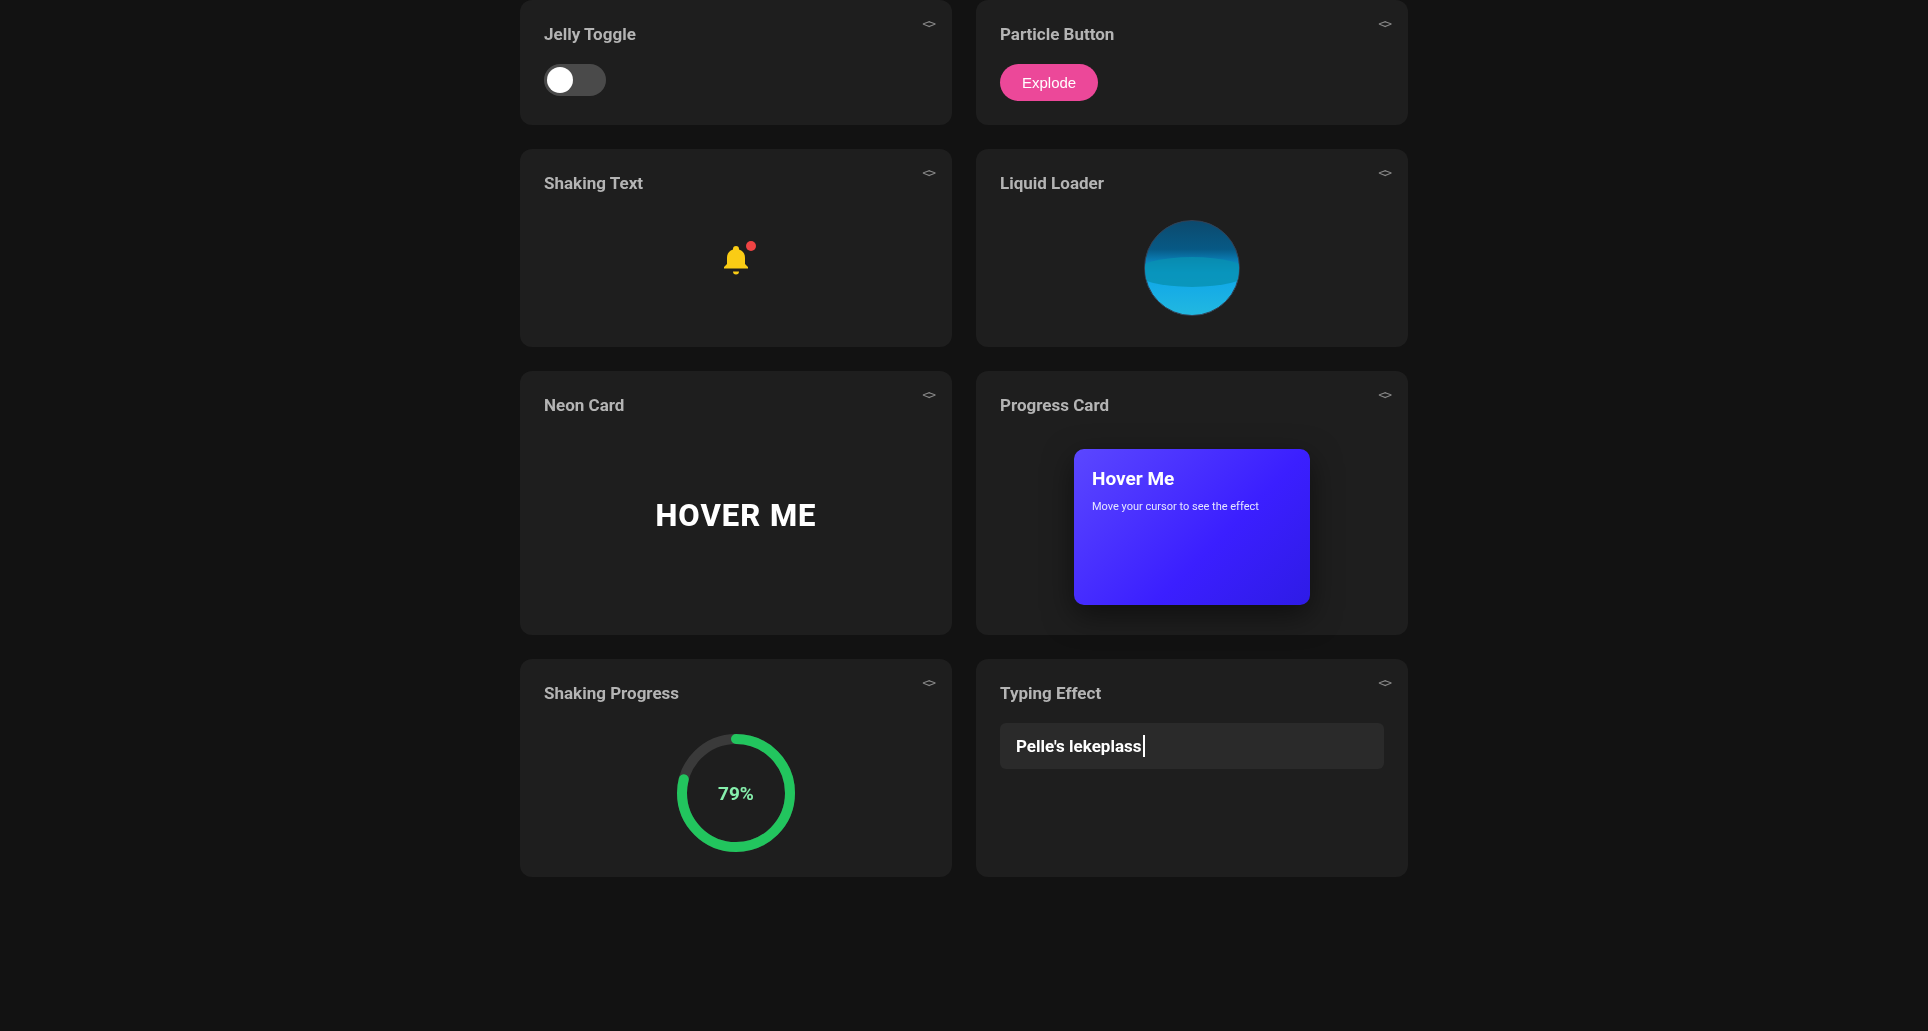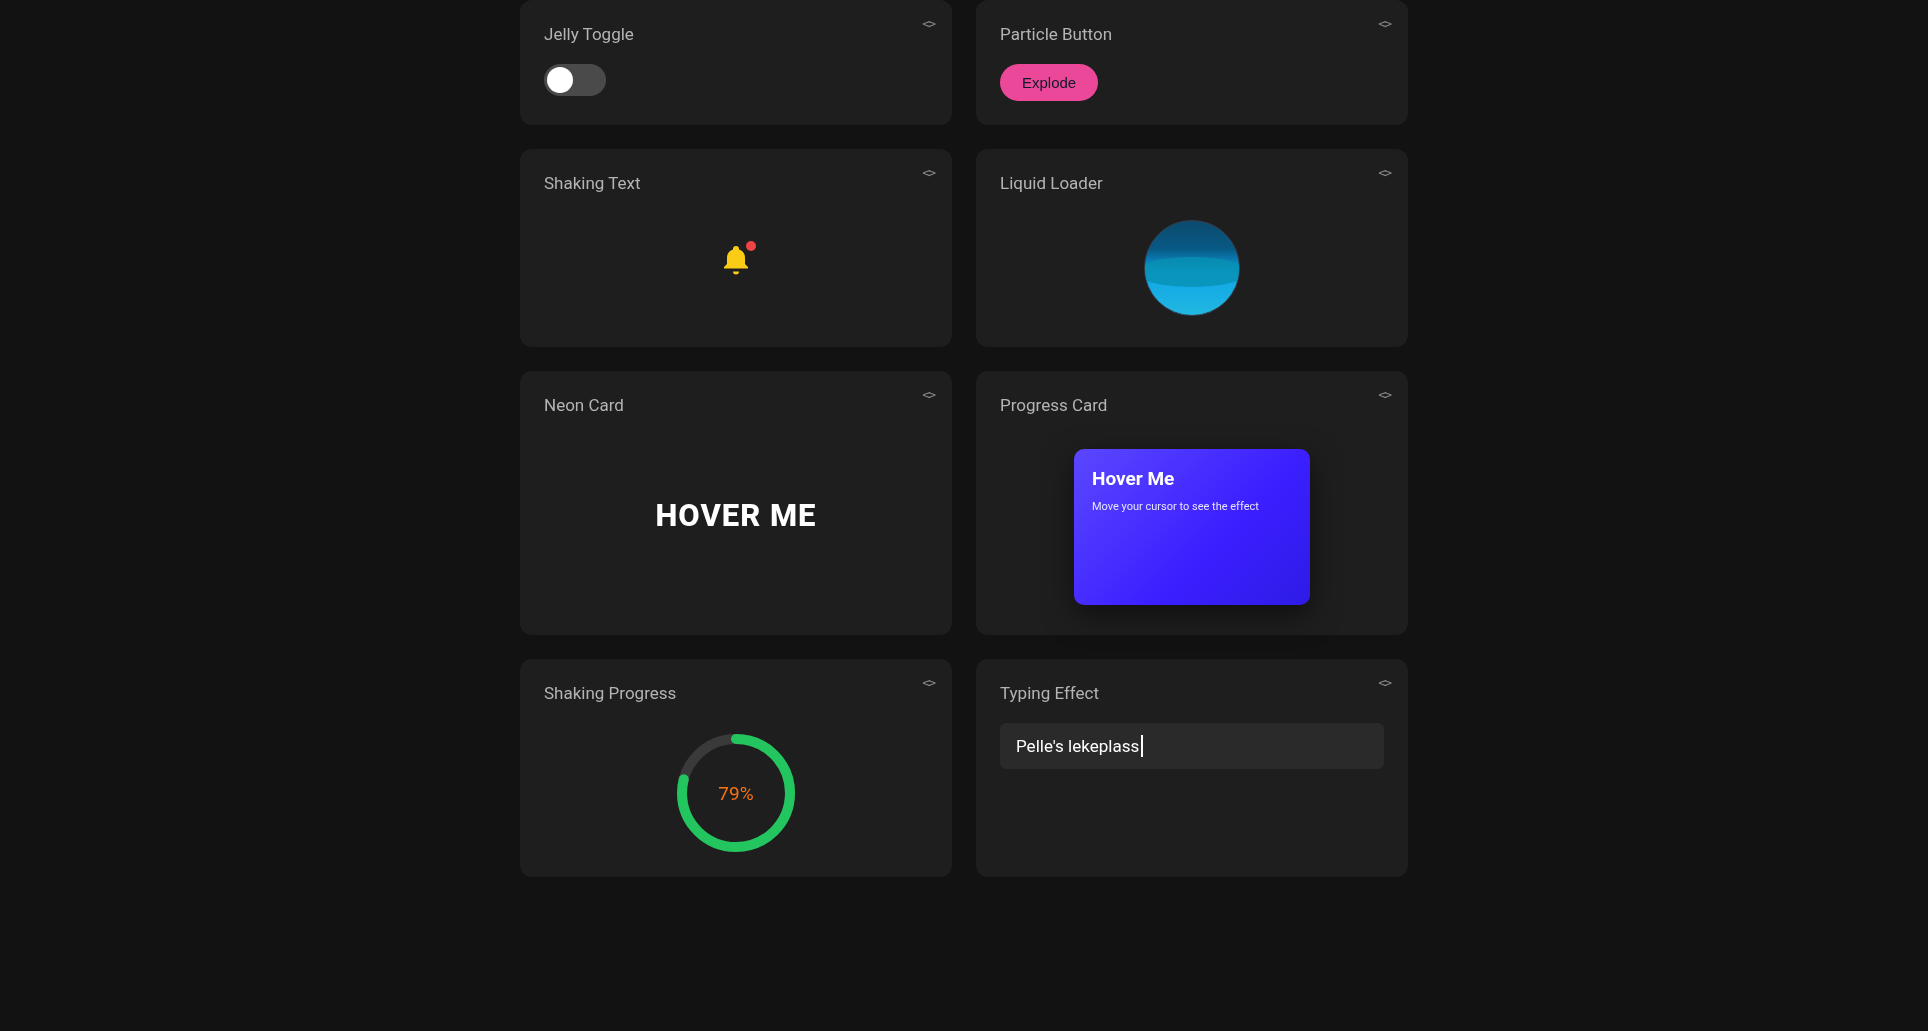--- a/index.html
+++ b/index.html
@@ -29,21 +29,21 @@
   top:16px;right:18px;
   color:#888;
   cursor:pointer;
   font-size:13px;
   font-family:monospace;
   letter-spacing:-2px;
 }
 .card-title{
   color:#b4b4b4;
   font-size:17px;
-  font-weight:400;
+  font-weight:700;
   margin-bottom:20px;
 }
 
 .toggle-wrap{display:flex;align-items:center}
 .toggle{
   width:62px;height:32px;
   background:#4a4a4a;
   border-radius:20px;
   position:relative;
   cursor:pointer;
@@ -51,21 +51,21 @@
 .toggle-knob{
   position:absolute;
   top:3px;left:3px;
   width:26px;height:26px;
   background:#fff;
   border-radius:50%;
 }
 
 .explode-btn{
   background:#ec4899;
-  color:#0f172a;
+  color:#ffffff;
   border:none;
   border-radius:24px;
   padding:10px 22px;
   font-size:15px;
   cursor:pointer;
 }
 
 .bell-wrap{
   display:flex;align-items:center;justify-content:center;
   height:100px;
@@ -132,28 +132,28 @@
 .spiral-wrap{
   display:flex;align-items:center;justify-content:center;
   padding-top:10px;
 }
 .spiral{position:relative;width:120px;height:120px}
 .spiral svg{transform:rotate(-90deg)}
 .spiral-bg{stroke:#3a3a3a;stroke-width:10;fill:none}
 .spiral-fg{stroke:#22c55e;stroke-width:10;fill:none;stroke-linecap:round;stroke-dasharray:339.3;stroke-dashoffset:71.3}
 .spiral-label{
   position:absolute;top:50%;left:50%;transform:translate(-50%,-50%);
-  color:#f97316;font-weight:400;font-size:19px;
+  color:#86efac;font-weight:700;font-size:19px;
 }
 
 .typing-box{
   background:#2a2a2a;
   border-radius:6px;
   padding:12px 16px;
-  display:flex;align-items:center;
+  display:flex;align-items:center;font-weight:bold;
 }
 .typing-text{color:#fff;font-size:17px}
 .cursor-blink{
   display:inline-block;width:2px;height:22px;background:#fff;margin-left:2px;
   animation:blink 1s step-start infinite;
 }
 @keyframes blink{50%{opacity:0}}
 </style>
 </head>
 <body>

